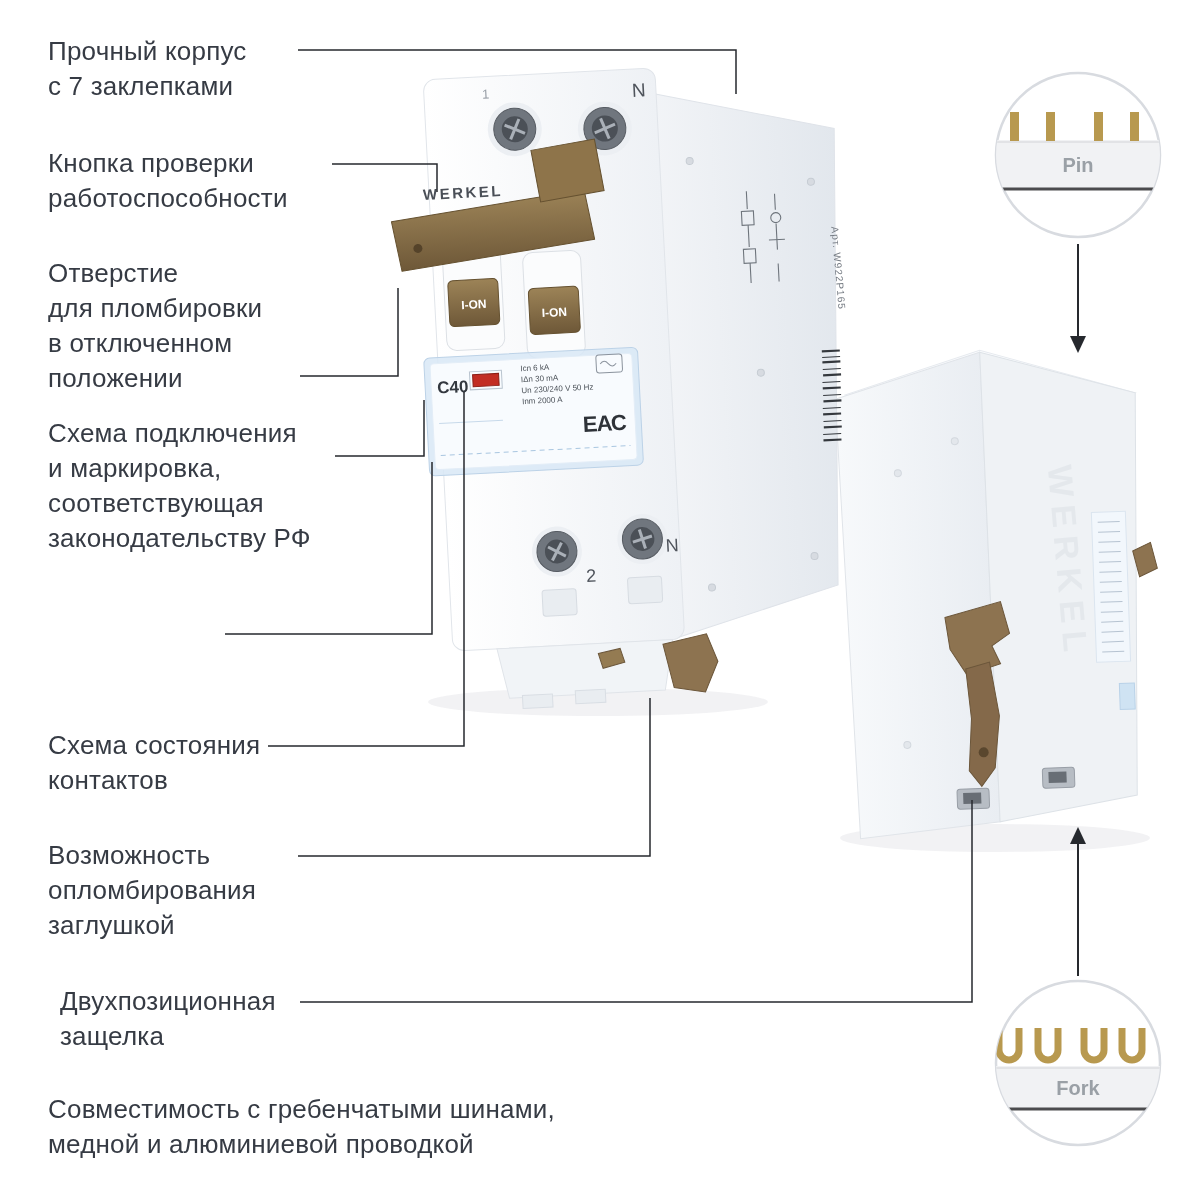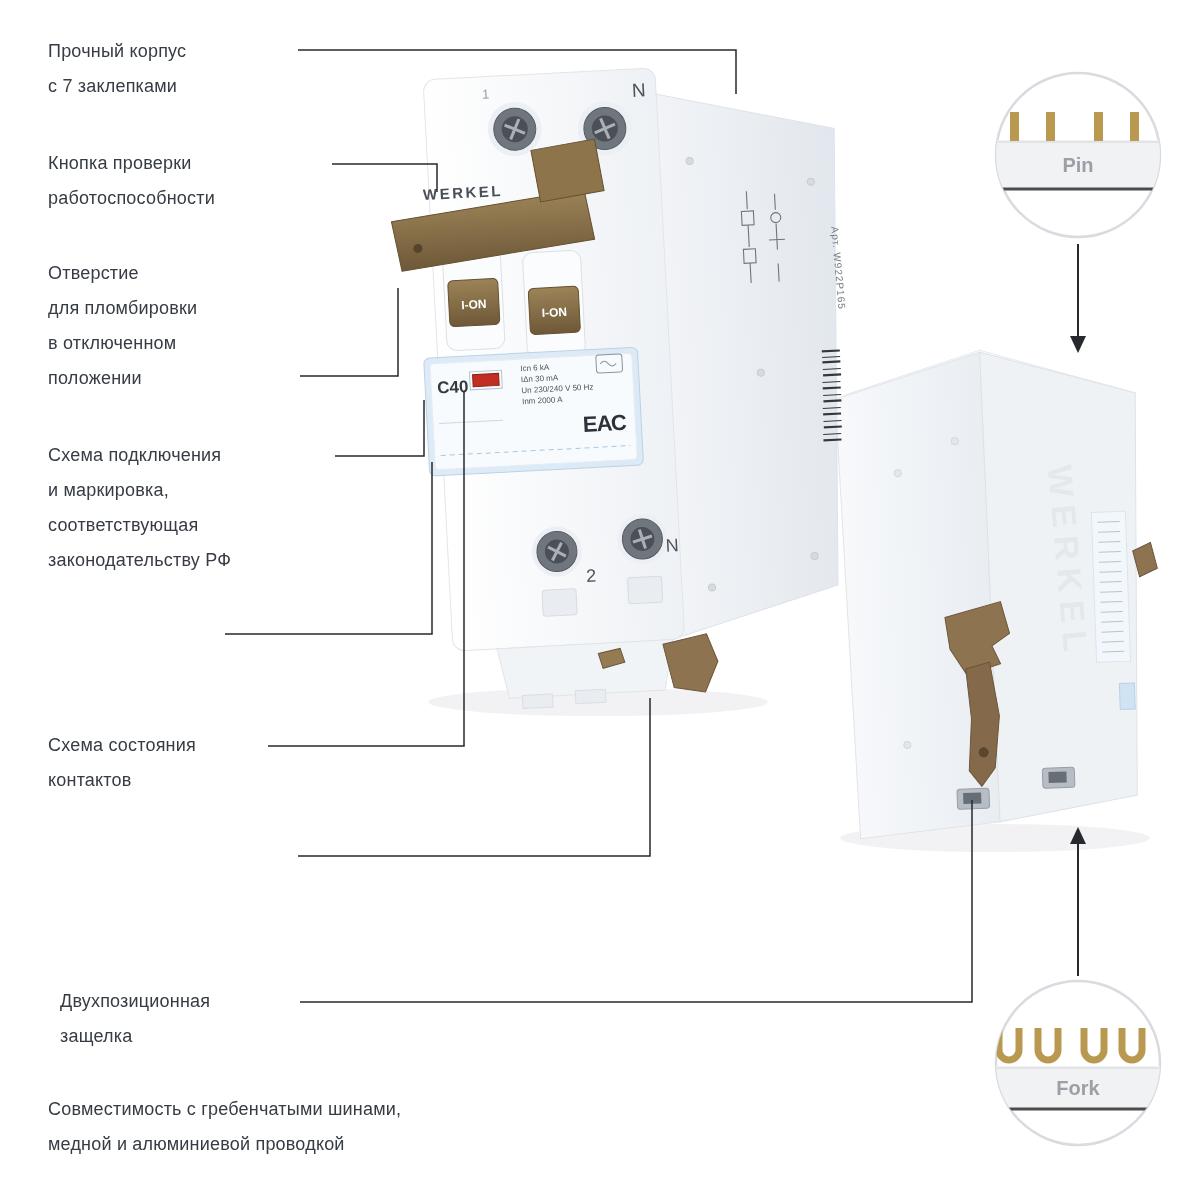--- a/index.html
+++ b/index.html
@@ -3,21 +3,21 @@
 <meta charset="utf-8">
 <style>
   html,body{margin:0;padding:0;background:#ffffff;}
   .canvas{
     position:relative;width:1200px;height:1200px;background:#ffffff;
     font-family:"Liberation Sans",sans-serif;overflow:hidden;
   }
   .scene{position:absolute;left:0;top:0;width:1200px;height:1200px;}
   .callout{
     position:absolute;
-    font-size:18px;line-height:35px;font-weight:500;
+    font-size:26px;line-height:35px;font-weight:500;
     color:#363b44;white-space:pre-line;letter-spacing:.2px;
   }
   svg text{font-family:"Liberation Sans",sans-serif;}
 </style>
 </head>
 <body>
 
 <div class="canvas">
 
   <svg class="scene" viewBox="0 0 1200 1200">
@@ -274,24 +274,27 @@
   </svg>
 
   <div class="callout" style="left:48px;top:34px">Прочный корпус
 с 7 заклепками</div>
   <div class="callout" style="left:48px;top:146px">Кнопка проверки
 работоспособности</div>
   <div class="callout" style="left:48px;top:256px">Отверстие
 для пломбировки
 в отключенном
 положении</div>
-  <div class="callout" style="left:48px;top:438px">Схема подключения
+  <div class="callout" style="left:48px;top:416px">Схема подключения
 и маркировка,
 соответствующая
 законодательству РФ</div>
   <div class="callout" style="left:48px;top:728px">Схема состояния
 контактов</div>
+  <div class="callout" style="left:48px;top:838px">Возможность
+опломбирования
+заглушкой</div>
   <div class="callout" style="left:60px;top:984px">Двухпозиционная
 защелка</div>
   <div class="callout" style="left:48px;top:1092px">Совместимость с гребенчатыми шинами,
 медной и алюминиевой проводкой</div>
 
 </div>
 
 </body></html>

